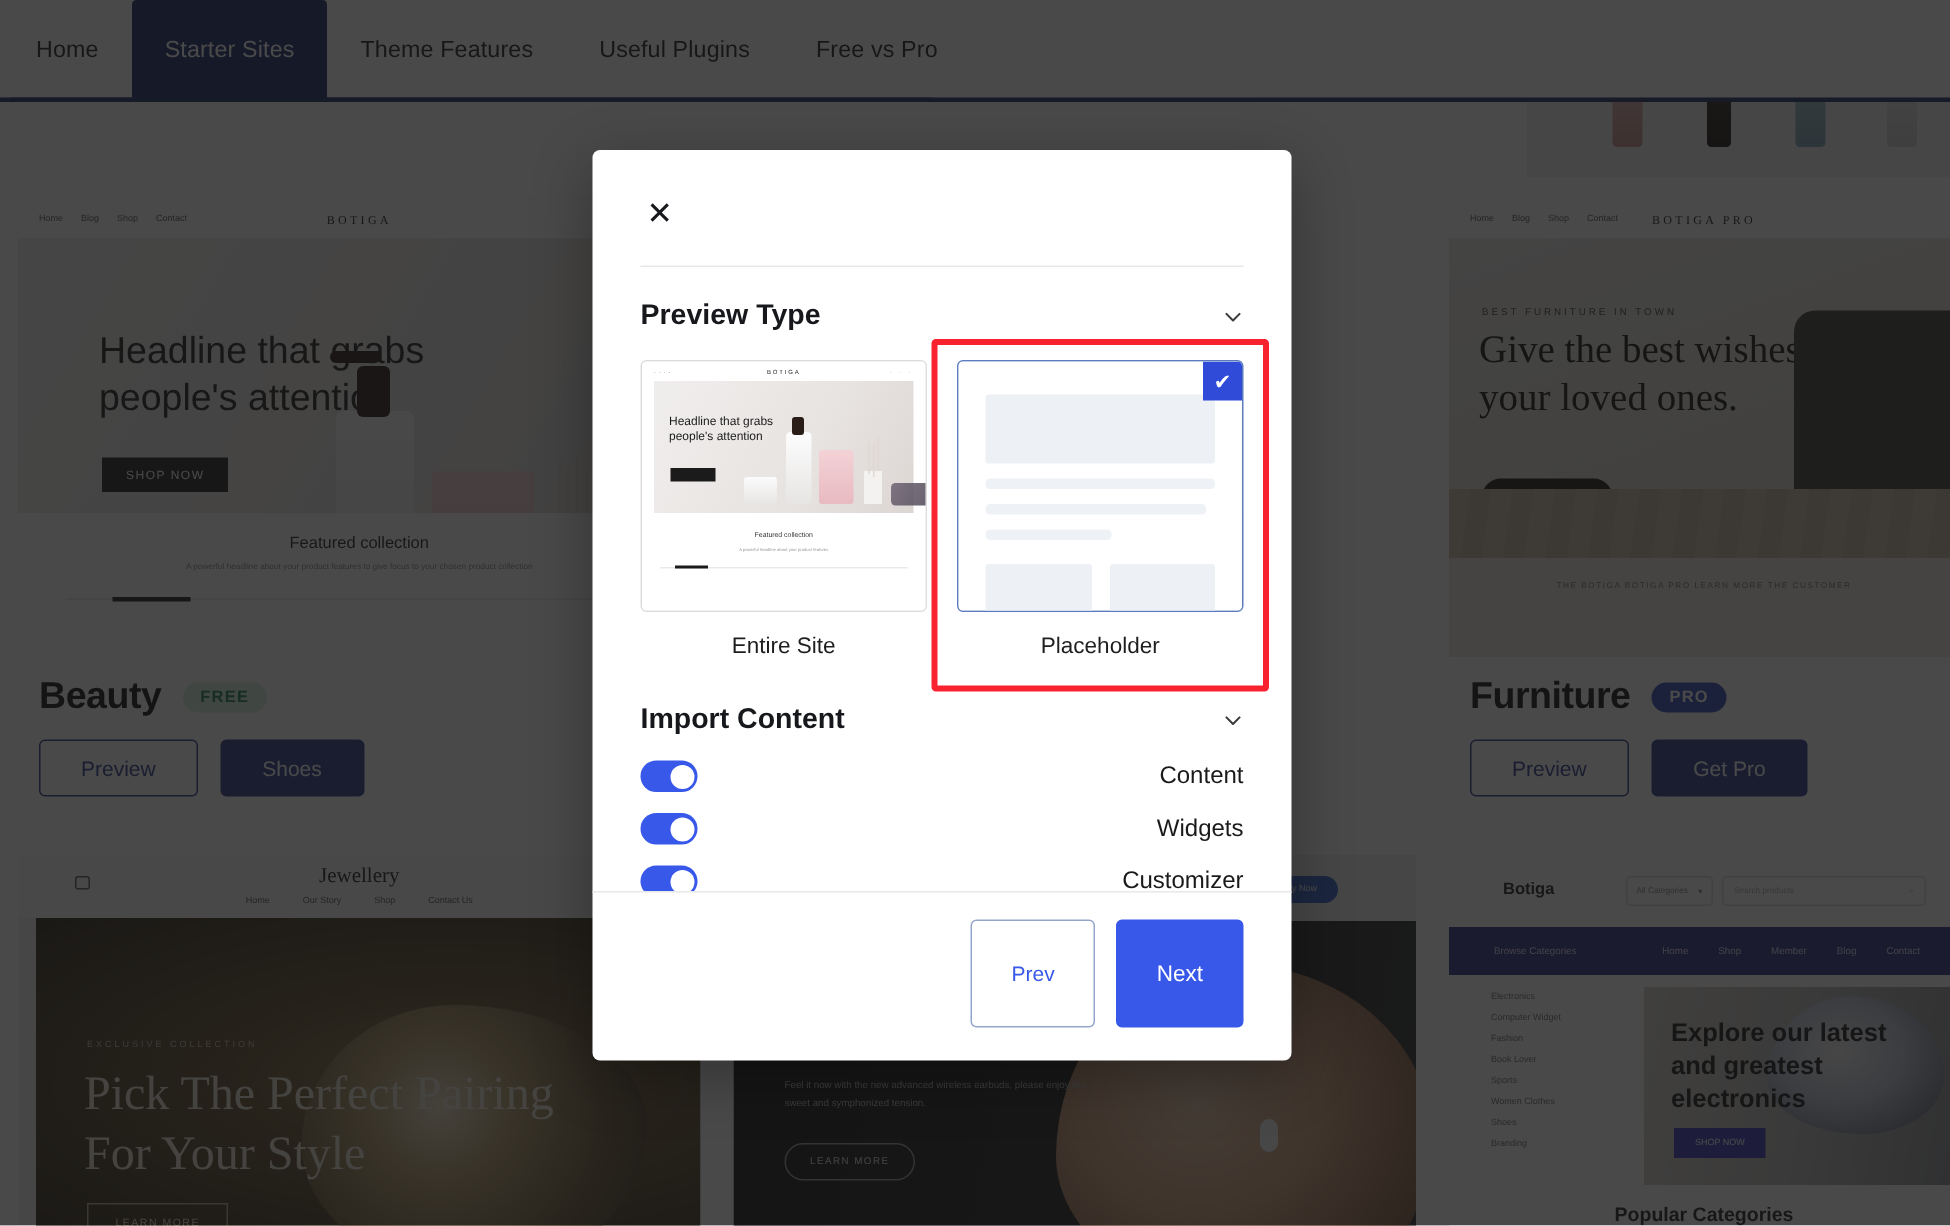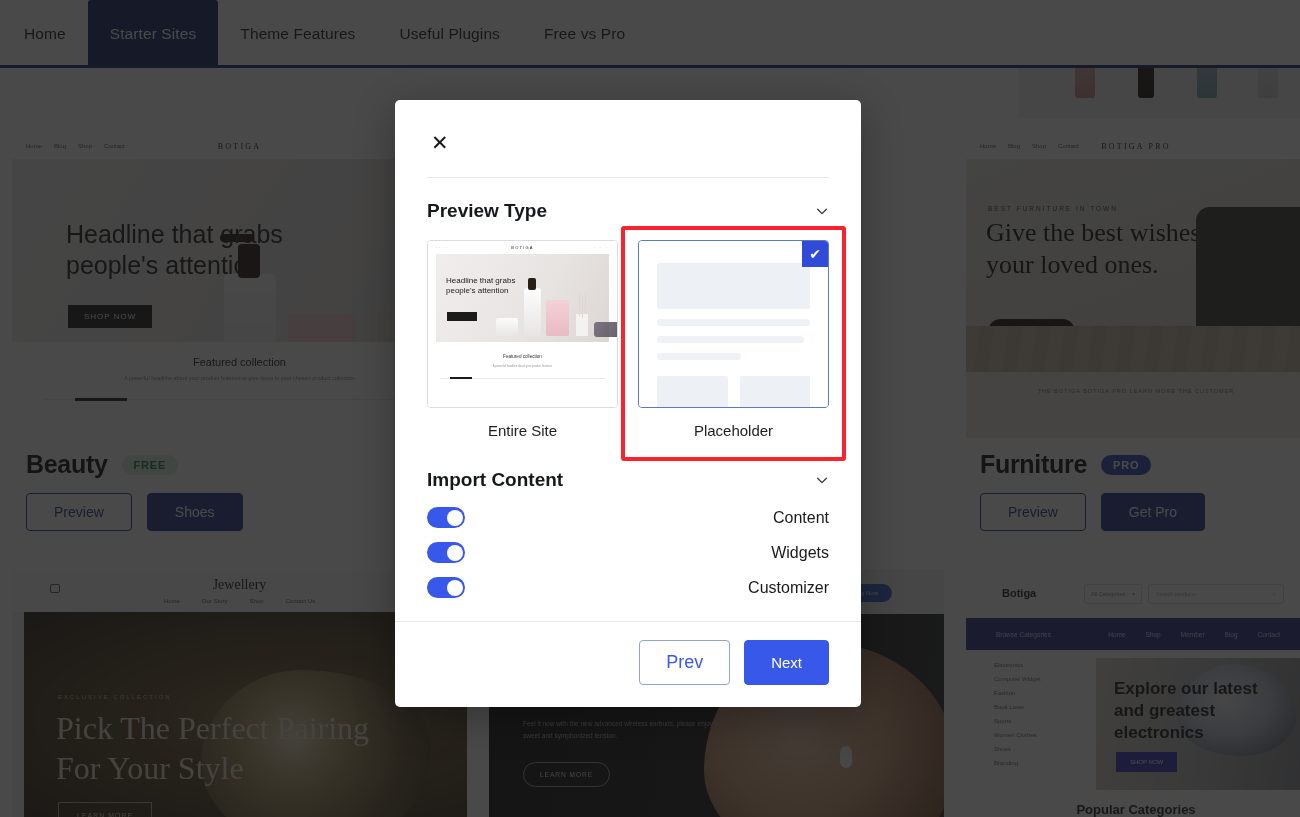--- a/index.html
+++ b/index.html
@@ -379,21 +379,21 @@
     border-radius:50%; background:#fff;
   }
   .toggle-label { font-size: 16px; color:#1a1a1a; }
 
   .modal-footer {
     border-top:1px solid #e8e8e8; padding: 18px 32px 22px;
     display:flex; justify-content:flex-end; gap: 14px;
   }
   .btn-prev {
     background:#fff; border:1px solid #93a5c9; color:#3858e9;
-    font-size:18px; padding: 11px 26px; border-radius:4px; cursor:pointer;
+    font-size:14px; padding: 27px 26px; border-radius:4px; cursor:pointer;
     font-family:"Liberation Sans", sans-serif;
   }
   .btn-next {
     background:#3858e9; border:1px solid #3858e9; color:#fff;
     font-size:15px; padding: 11px 26px; border-radius:4px; cursor:pointer;
     font-family:"Liberation Sans", sans-serif;
   }
 </style>
 </head>
 <body>

